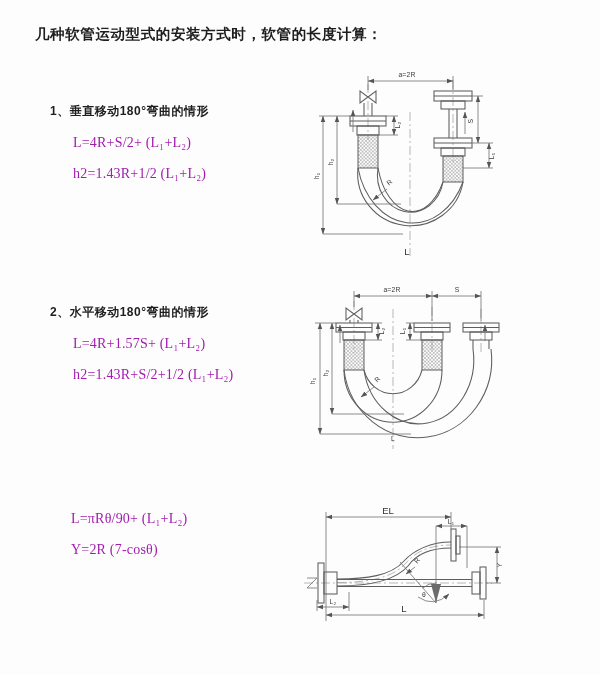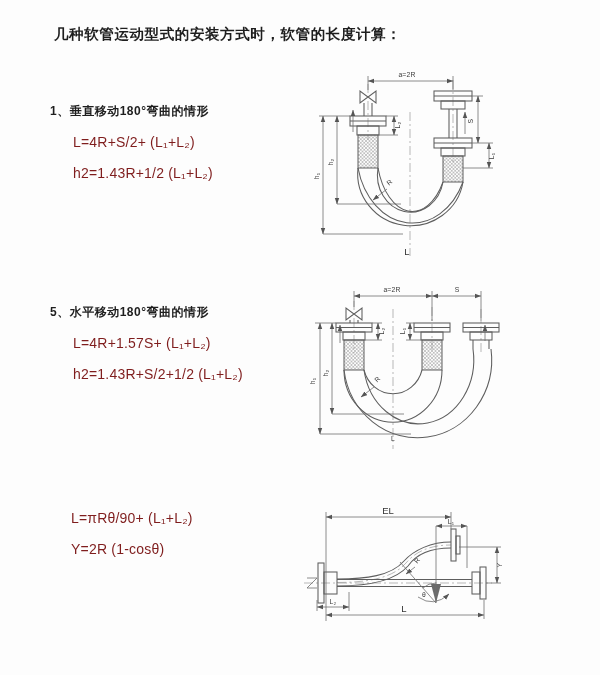--- a/index.html
+++ b/index.html
@@ -3,30 +3,30 @@
 <meta charset="utf-8">
 <style>
   html,body{margin:0;padding:0}
   body{
     width:600px;height:675px;position:relative;overflow:hidden;
     background:#fdfdfd;color:#1e1e1e;
     font-family:"Liberation Sans","DejaVu Sans",sans-serif;
   }
   .title{
     position:absolute;left:35px;top:25px;
-    font-size:14.5px;font-weight:700;letter-spacing:.6px;white-space:nowrap;margin-left:19px;
+    font-size:14.5px;font-weight:700;letter-spacing:.6px;white-space:nowrap;
   }
   .sec{position:absolute;white-space:nowrap}
   #sec1{left:50px;top:103px}
   #sec2{left:50px;top:304px}
   #sec3{left:48px;top:510px}
   .heading{font-size:12px;font-weight:700;letter-spacing:.5px;margin-bottom:14px}
   .formula{
-    font-size:14px;font-weight:400;color:#7f1d1d;
-    padding-left:23px;margin-bottom:14px;letter-spacing:.2px;line-height:17px;
+    font-size:14px;font-weight:400;color:#a21caf;
+    padding-left:23px;margin-bottom:14px;letter-spacing:.2px;line-height:17px;font-family:Liberation Serif, serif;
   }
   svg.diagram{position:absolute}
   .o{fill:none;stroke:#5e5e5e;stroke-width:1.05}
   .d{fill:none;stroke:#6e6e6e;stroke-width:.8}
   .c{fill:none;stroke:#9a9a9a;stroke-width:.7;stroke-dasharray:9 3 2 3}
   .lb{font-size:6.8px;fill:#3a3a3a;letter-spacing:.2px}
   .lbBig{font-size:9.5px;fill:#333}
   .defs{position:absolute;width:0;height:0}
 </style>
 </head>
@@ -45,28 +45,28 @@
 
 <div class="title">几种软管运动型式的安装方式时，软管的长度计算：</div>
 
 <section class="sec" id="sec1">
   <div class="heading">1、垂直移动180°弯曲的情形</div>
   <div class="formula">L=4R+S/2+ (L₁+L₂)</div>
   <div class="formula">h2=1.43R+1/2 (L₁+L₂)</div>
 </section>
 
 <section class="sec" id="sec2">
-  <div class="heading">5、水平移动180°弯曲的情形</div>
+  <div class="heading">2、水平移动180°弯曲的情形</div>
   <div class="formula">L=4R+1.57S+ (L₁+L₂)</div>
   <div class="formula">h2=1.43R+S/2+1/2 (L₁+L₂)</div>
 </section>
 
 <section class="sec" id="sec3">
   <div class="formula">L=πRθ/90+ (L₁+L₂)</div>
-  <div class="formula">Y=2R (1-cosθ)</div>
+  <div class="formula">Y=2R (7-cosθ)</div>
 </section>
 
 <svg class="diagram" style="left:303px;top:64px" width="292" height="202" viewBox="0 0 292 202">
   <g>
     <path class="c" d="M65,20 V76 M107,48 V192 M150,16 V98"></path>
   </g>
   <g>
     <path class="o" d="M57,27 L57,39 L65,33 Z M73,27 L73,39 L65,33 Z"></path>
   </g>
   <g>

